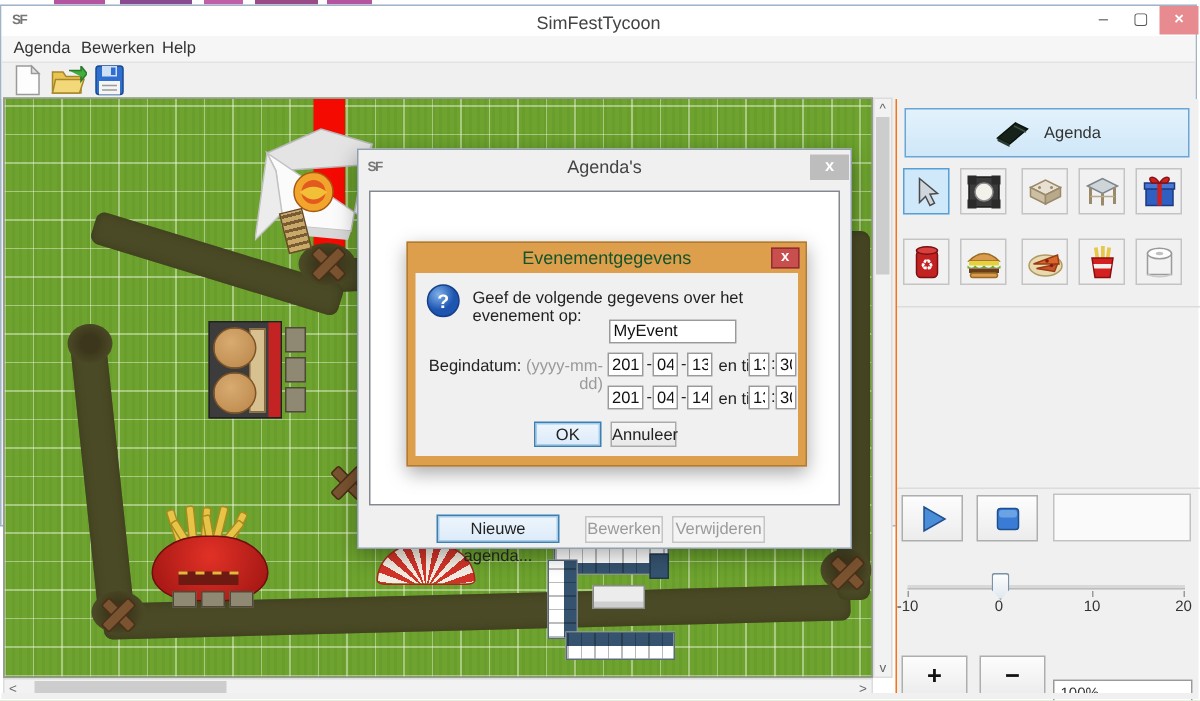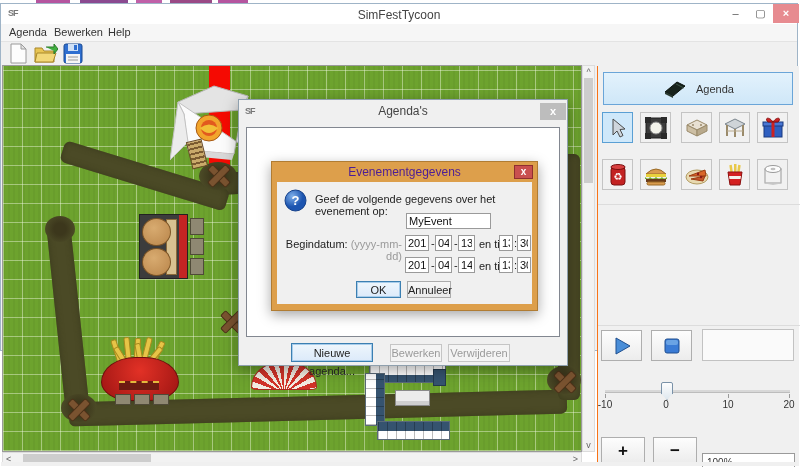--- a/index.html
+++ b/index.html
@@ -71,21 +71,21 @@
   
   #agendas-dialog{left:237px;top:95px;width:330px;height:267px;background:#f0f0f0;border:1px solid #8fa0ae;box-shadow:0 4px 14px rgba(0,0,0,.35);box-sizing:border-box;}
   #agendas-title{left:0;top:4px;width:100%;text-align:center;font-size:12px;color:#444;}
   #agendas-icon{left:6px;top:6px;font-size:9px;font-weight:bold;color:#777;letter-spacing:-1px;}
   #agendas-close{left:301px;top:3px;width:26px;height:17px;background:#bdbdbd;color:#fff;text-align:center;line-height:16px;font-weight:bold;}
   #agendas-list{left:7px;top:27px;width:314px;height:210px;background:#fff;border:1px solid #828790;box-sizing:border-box;}
   .btn{background:linear-gradient(#f6f6f6,#e9e9e9);border:1px solid #ababab;box-sizing:border-box;text-align:center;color:#222;}
   .btn.focus{border:1px solid #3c7fb1;box-shadow:0 0 0 1px #a8cdeb inset;background:linear-gradient(#eef6fc,#dceafa);}
   .btn.disabled{background:#f4f4f4;border:1px solid #c5c5c5;color:#9a9a9a;}
   #event-dialog{left:270px;top:157px;width:267px;height:150px;background:#dd9f4b;border:1px solid #b07c33;box-shadow:0 4px 12px rgba(0,0,0,.35);box-sizing:border-box;}
-  #event-title{left:0;top:3px;width:100%;text-align:center;font-size:12px;color:#4c1d95;}
+  #event-title{left:0;top:3px;width:100%;text-align:center;font-size:12px;color:#14532d;}
   #event-close{left:242px;top:3px;width:19px;height:14px;background:#c94f4f;border:1px solid #8f2f2f;color:#fff;text-align:center;line-height:12px;font-size:10px;font-weight:bold;box-sizing:border-box;}
   #event-body{left:5px;top:20px;width:255px;height:122px;background:#f0f0f0;}
   .lbl{font-size:11px;color:#222;}
   .lbl .fmt{color:#9a9a9a;}
   .field{position:absolute;height:16px;background:#fff;border:1px solid #9a9a9a;box-sizing:border-box;font-size:11px;font-family:"Liberation Sans",sans-serif;color:#111;padding:0 2px;}
   .sep{position:absolute;top:3px;font-size:11px;color:#222;}
   
   .artifact{height:3px;top:0;}
   svg{display:block;}
 </style>

